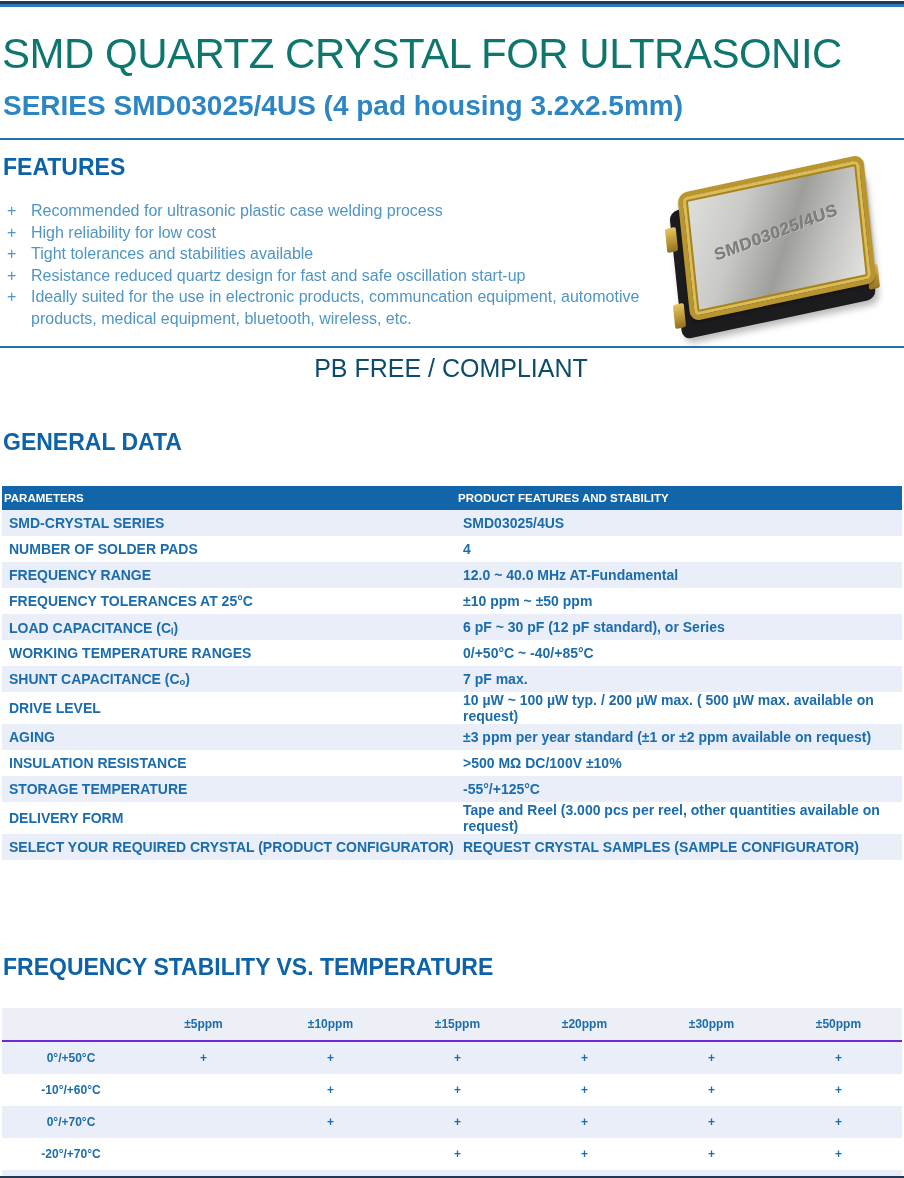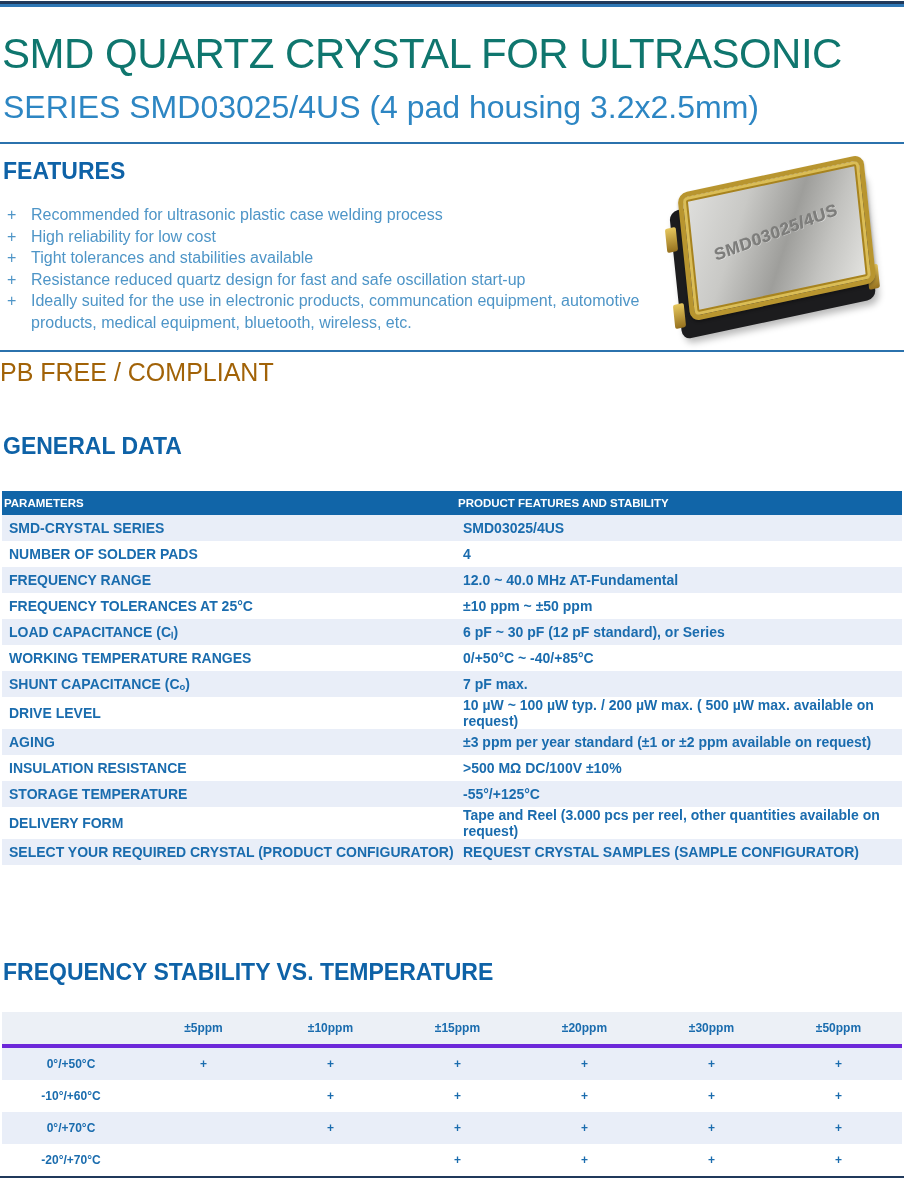--- a/index.html
+++ b/index.html
@@ -4,33 +4,33 @@
 <style>
   html,body{margin:0;padding:0;background:#fff;}
   .page{
     position:relative;width:904px;height:1178px;overflow:hidden;background:#fff;
     font-family:"Liberation Sans",sans-serif;color:#1a6cae;
   }
   .top-bar{height:7px;background:linear-gradient(to bottom,#ffffff 0 1px,#20395b 1px 4px,#2e77b5 4px 7px);}
   .bottom-bar{position:absolute;left:0;bottom:0;width:100%;height:2px;background:#20395b;}
 
   h1.title{margin:24px 0 0 2px;font-size:42px;font-weight:400;letter-spacing:-0.5px;line-height:1.08;color:#0f766e;}
-  h2.subtitle{margin:15px 0 17px 3px;font-size:32px;font-weight:400;color:#2d86c3;line-height:1.05;}
+  h2.subtitle{margin:15px 0 17px 3px;font-size:28px;font-weight:700;color:#2d86c3;line-height:1.05;}
   hr.rule{border:none;border-top:2px solid #2b72ad;margin:17px 0 0 0;}
 
   h3.sec{margin:14px 0 0 3px;font-size:23px;font-weight:bold;color:#0e62a7;line-height:1.15;}
   h3.sec-gap{margin-top:46px;}
   h3.sec-gap2{margin-top:94px;}
 
   ul.features{list-style:none;margin:20px 0 0 0;padding:0;width:705px;}
   ul.features li{display:flex;font-size:16px;line-height:21.5px;color:#4e95c7;}
   ul.features .marker{flex:none;width:24px;padding-left:7px;}
   ul.features .ftext{flex:1;}
 
-  .compliance{margin:6px 2px 0 0;text-align:left;font-size:25px;color:#a16207;line-height:1.15;}
+  .compliance{margin:6px 2px 0 0;text-align:center;font-size:25px;color:#0c4a6e;line-height:1.15;}
 
   
   .photo{position:absolute;top:158px;right:4px;width:236px;height:188px;}
   .crystal-rot{position:absolute;left:18px;top:16px;width:190px;height:132px;transform:rotate(-12deg) skewX(-6deg);}
   .crystal-base{position:absolute;left:-10px;top:16px;width:198px;height:128px;background:#1c1c1e;border-radius:9px;box-shadow:3px 5px 7px rgba(0,0,0,0.28);}
   .pad{position:absolute;width:11px;height:24px;background:linear-gradient(180deg,#e6c75e,#96711e);border-radius:2px;}
   .pad-l1{left:-6px;top:16px;}
   .pad-l2{left:-6px;bottom:12px;}
   .pad-r1{right:-5px;bottom:10px;}
   .crystal-lid{position:absolute;left:0;top:0;width:180px;height:118px;border-radius:10px;
@@ -43,21 +43,21 @@
   table{border-collapse:collapse;table-layout:fixed;}
   #general-table{width:900px;margin:31px 0 0 2px;}
   #general-table thead th{background:#1165a8;color:#fff;font-size:11.5px;font-weight:bold;text-align:left;height:24px;padding:0 0 0 2px;}
   #general-table col.c1{width:454px;}
   #general-table td{height:26px;padding:0 0 0 7px;font-size:14px;font-weight:bold;color:#1a6cae;}
   #general-table tbody tr.odd{background:#e9eef8;}
   a.tlink{color:#1a6cae;cursor:pointer;}
 
   #stability-table{width:900px;margin:27px 0 0 2px;}
   #stability-table thead tr{background:#ecf0f6;}
-  #stability-table thead th{font-size:12px;font-weight:bold;color:#1a6cae;height:30px;text-align:center;border-bottom:4px solid #6d28d9;}
+  #stability-table thead th{font-size:12px;font-weight:bold;color:#1a6cae;height:30px;text-align:center;border-bottom:2px solid #6d28d9;}
   #stability-table th.corner{width:136px;}
   #stability-table td{height:30px;text-align:center;font-size:12px;font-weight:bold;color:#1a6cae;}
   #stability-table tbody tr.odd{background:#e9eef8;}
 </style>
 </head>
 <body>
 
 <div class="page">
   <div class="top-bar"></div>
 

